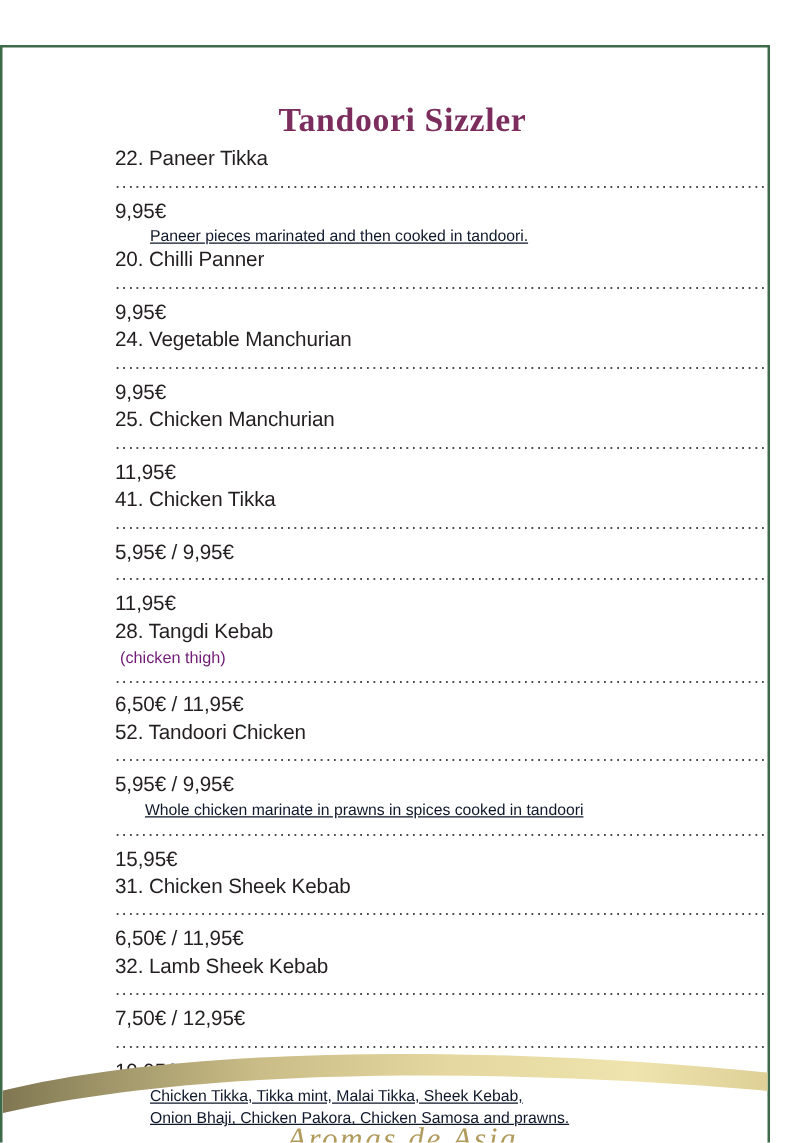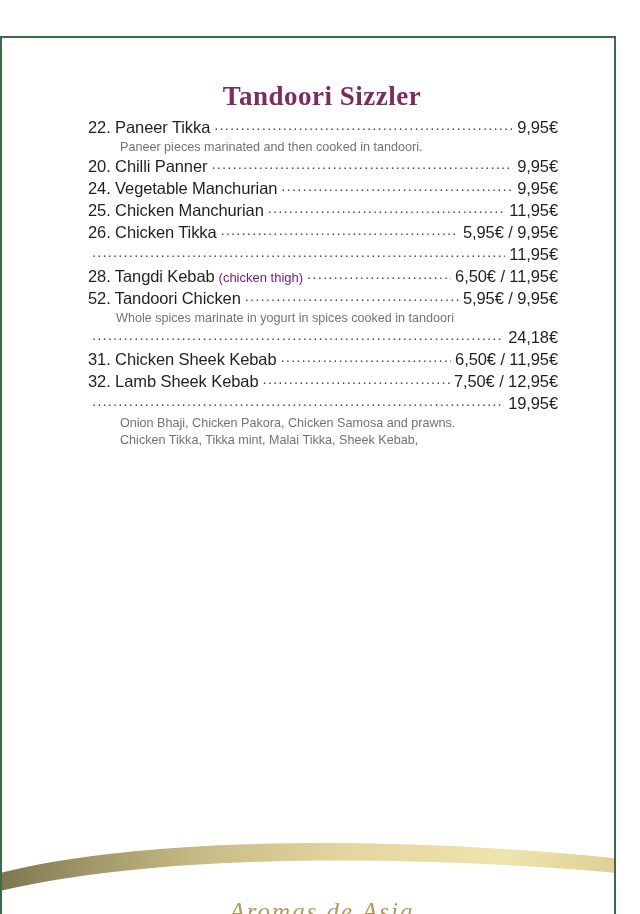--- a/index.html
+++ b/index.html
@@ -44,20 +44,21 @@
     width: 470px;
   }
   .item-row {
     display: flex;
     align-items: baseline;
     width: 100%;
     font-size: 16.5px;
     color: #231f20;
     line-height: 1.33;
     white-space: nowrap;
+    flex-direction: column;
   }
   .item-name {
     flex: 0 0 auto;
     letter-spacing: -0.1px;
   }
   .item-qualifier {
     flex: 0 0 auto;
     font-size: 13px;
     padding-left: 4px;
     color: #701a75;
@@ -77,24 +78,25 @@
     display: block;
     white-space: nowrap;
   }
   .item-price {
     flex: 0 0 auto;
     text-align: left;
     letter-spacing: -0.1px;
   }
   .item-desc {
     font-size: 12.6px;
-    color: #737373;
+    color: #0f172a;
     padding-left: 32px;
     line-height: 1.38;
     white-space: nowrap;
+    text-decoration: underline;
   }
   .item-desc.indent-less { padding-left: 28px; }
   
   #ribbon-wrap {
     position: absolute;
     left: 0;
     bottom: 0;
     width: 640px;
     height: 130px;
     pointer-events: none;
@@ -140,21 +142,21 @@
       <span class="item-price">9,95€</span>
     </div>
 
     <div class="item-row">
       <span class="item-name">25. Chicken Manchurian</span>
       <span class="leader"></span>
       <span class="item-price">11,95€</span>
     </div>
 
     <div class="item-row">
-      <span class="item-name">26. Chicken Tikka</span>
+      <span class="item-name">41. Chicken Tikka</span>
       <span class="leader"></span>
       <span class="item-price">5,95€ / 9,95€</span>
     </div>
 
     <div class="item-row">
       <span class="leader"></span>
       <span class="item-price">11,95€</span>
     </div>
 
     <div class="item-row">
@@ -162,45 +164,45 @@
       <span class="item-qualifier">(chicken thigh)</span>
       <span class="leader"></span>
       <span class="item-price">6,50€ / 11,95€</span>
     </div>
 
     <div class="item-row">
       <span class="item-name">52. Tandoori Chicken</span>
       <span class="leader"></span>
       <span class="item-price">5,95€ / 9,95€</span>
     </div>
-    <div class="item-desc indent-less">Whole spices marinate in yogurt in spices cooked in tandoori</div>
-
-    <div class="item-row">
-      <span class="leader"></span>
-      <span class="item-price">24,18€</span>
+    <div class="item-desc indent-less">Whole chicken marinate in prawns in spices cooked in tandoori</div>
+
+    <div class="item-row">
+      <span class="leader"></span>
+      <span class="item-price">15,95€</span>
     </div>
 
     <div class="item-row">
       <span class="item-name">31. Chicken Sheek Kebab</span>
       <span class="leader"></span>
       <span class="item-price">6,50€ / 11,95€</span>
     </div>
 
     <div class="item-row">
       <span class="item-name">32. Lamb Sheek Kebab</span>
       <span class="leader"></span>
       <span class="item-price">7,50€ / 12,95€</span>
     </div>
 
     <div class="item-row">
       <span class="leader"></span>
       <span class="item-price">19,95€</span>
     </div>
+    <div class="item-desc">Chicken Tikka, Tikka mint, Malai Tikka, Sheek Kebab,</div>
     <div class="item-desc">Onion Bhaji, Chicken Pakora, Chicken Samosa and prawns.</div>
-    <div class="item-desc">Chicken Tikka, Tikka mint, Malai Tikka, Sheek Kebab,</div>
 
   </div>
 
   <div id="ribbon-wrap">
     <svg width="640" height="130" viewBox="0 0 640 130">
       <defs>
         <linearGradient id="goldgrad" x1="0" y1="0" x2="1" y2="0">
           <stop offset="0%" stop-color="#7d7450"></stop>
           <stop offset="12%" stop-color="#9c9266"></stop>
           <stop offset="32%" stop-color="#c9bc86"></stop>

